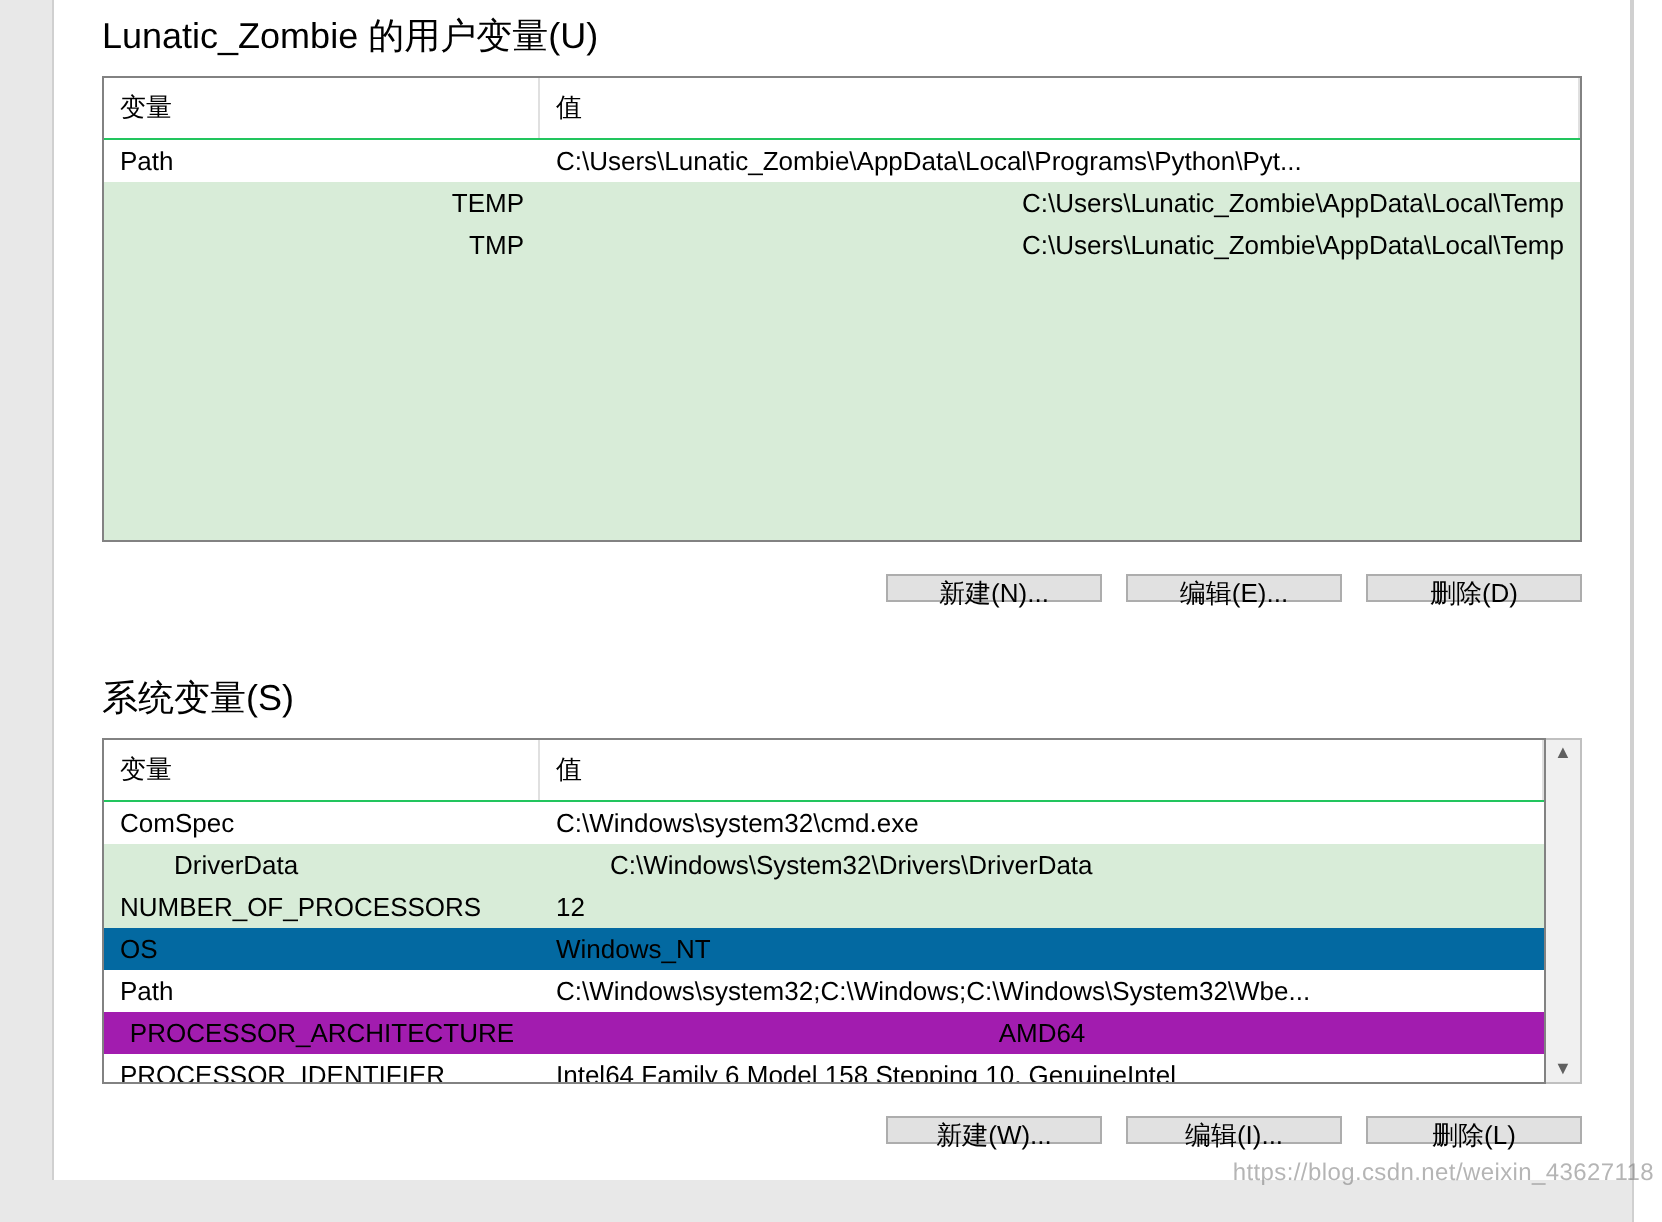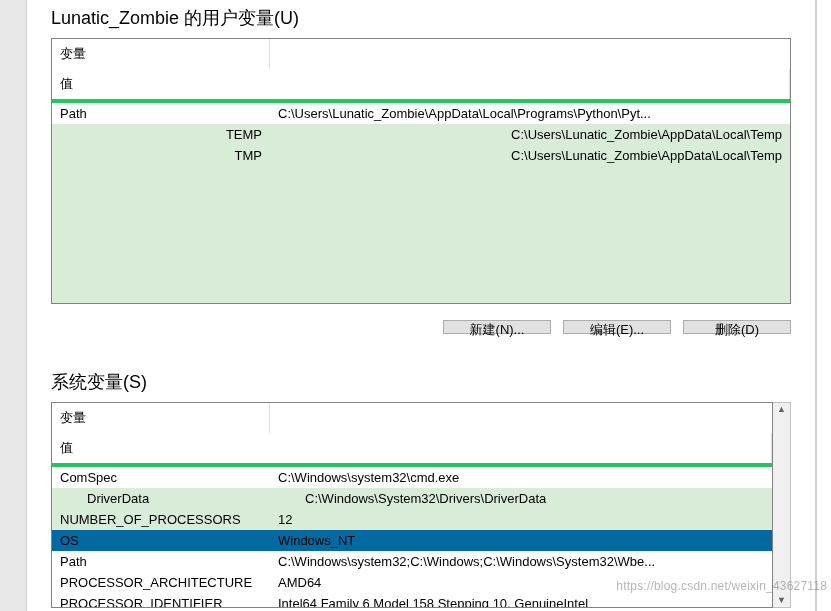--- a/index.html
+++ b/index.html
@@ -32,22 +32,21 @@
     color: #000;
     padding: 6px 0 8px 0;
   }
   .table-box {
     border: 1px solid #828282;
     background: #fff;
   }
   .table-head {
     display: flex;
     background: #fff;
-    border-bottom: 4px solid #22c55e;
-    flex-direction: column;
+    border-bottom: 1px solid #22c55e;
   }
   .th {
     padding: 6px 8px;
     font-weight: normal;
     border-right: 1px solid #e0e0e0;
   }
   .th.var { width: 218px; flex: none; }
   .th.val { flex: 1; }
   .tbody { background: #d8ecd8; }
   .tbody .trow {
@@ -100,21 +99,21 @@
     padding: 2px 0;
   }
   .scroll-arrow { font-size: 9px; color: #606060; line-height: 1; user-select:none; }
   .tbody.sys { background: #d8ecd8; }
   .tbody.sys .trow:nth-child(1) { background: #fff; }
   .tbody.sys .trow:nth-child(2) { background: #d8ecd8; margin-left: 27px; }
   .tbody.sys .trow:nth-child(3) { background: #d8ecd8; }
   .tbody.sys .trow:nth-child(4) { background: #0369a1; }
   .tbody.sys .trow:nth-child(5) { background: #fff; }
   .tbody.sys .trow:nth-child(6) { background: #d8ecd8; }
-  .tbody.sys .trow:nth-child(7) { background: #ffffff; }
+  .tbody.sys .trow:nth-child(7) { background: #a21caf; text-align: center; }
   .tbody.sys .trow.cut { height: 14px; overflow: hidden; background:#fff; }
   .right-strip {
     position: absolute;
     right: 0; top: 0;
     width: 15px; height: 100%;
     background: #fff;
     border-left: 1px solid #d0d0d0;
   }
   .watermark {
     position: absolute;

